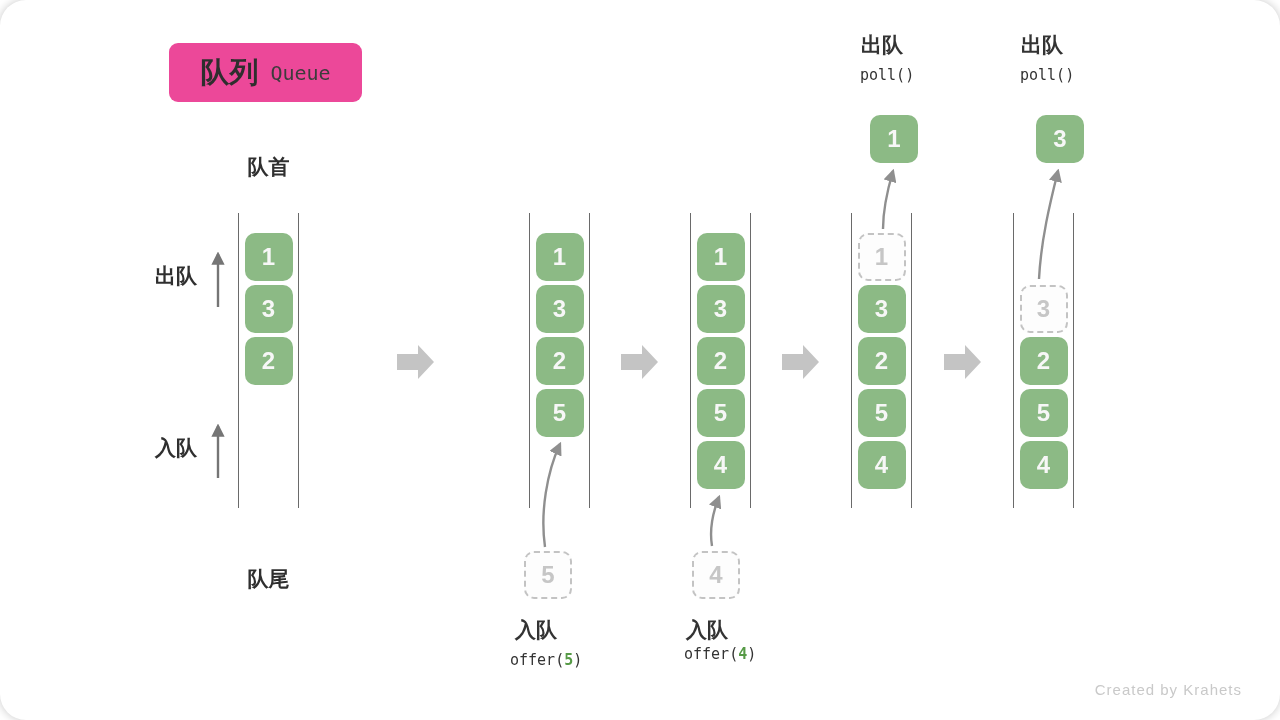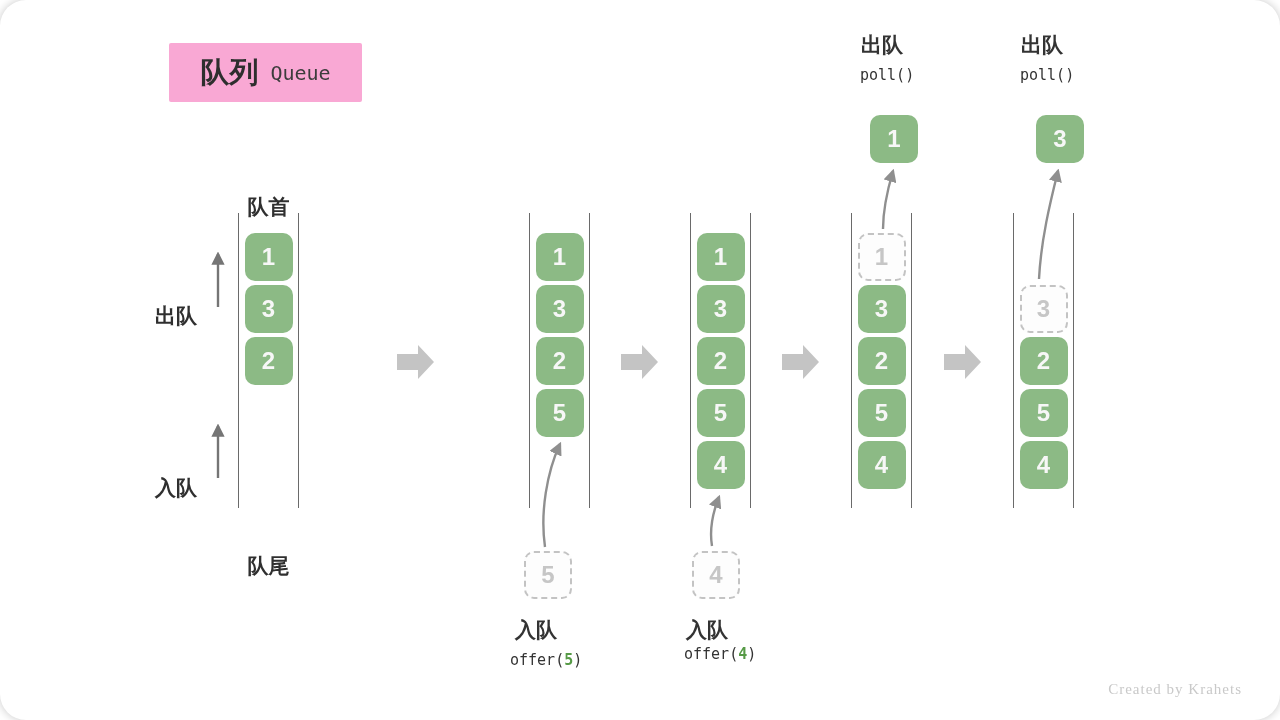--- a/index.html
+++ b/index.html
@@ -5,29 +5,29 @@
   html,body{margin:0;padding:0;background:#ffffff;}
   body{font-family:"Liberation Sans","DejaVu Sans",sans-serif;width:1280px;height:720px;position:relative;}
   .card{
     position:absolute;left:0;top:0;width:1280px;height:720px;
     background:#ffffff;border-radius:26px;
     box-shadow:0 0 10px rgba(0,0,0,0.22);
     overflow:hidden;
   }
   .title-box{
     position:absolute;left:169px;top:43px;width:193px;height:59px;
-    background:#f9a8d4;border-radius:2px;
+    background:#ec4899;border-radius:9px;
     display:flex;align-items:center;justify-content:center;gap:12px;
   }
   .title-zh{font-size:29px;font-weight:bold;color:#2e2e2e;}
   .title-en{font-family:"DejaVu Sans Mono",monospace;font-size:20px;color:#3c3c3c;}
 
-  .cjk-label{color:#2f2f2f;font-weight:bold;font-size:21px;margin-top:40px;}
+  .cjk-label{color:#2f2f2f;font-weight:bold;font-size:21px;}
   .front-label{position:absolute;left:238px;top:153px;width:61px;text-align:center;}
-  .rear-label{position:absolute;left:238px;top:512px;width:61px;text-align:center;}
+  .rear-label{position:absolute;left:238px;top:565px;width:61px;text-align:center;}
   .dequeue-label{position:absolute;left:155px;top:262px;}
   .enqueue-label{position:absolute;left:155px;top:434px;}
 
   .rail{
     position:absolute;top:213px;width:61px;height:295px;box-sizing:border-box;
     border-left:1px solid #6a6a6a;border-right:1px solid #6a6a6a;
     display:flex;flex-direction:column;align-items:center;padding-top:20px;
   }
   .rail-1{left:238px;} .rail-2{left:529px;} .rail-3{left:690px;} .rail-4{left:851px;} .rail-5{left:1013px;}
 
@@ -46,21 +46,21 @@
   .float-cell.ghost{border:2px dashed #c3c3c3;color:#c6c6c6;background:#fdfdfd;}
 
   .op-label{position:absolute;font-size:21px;color:#333333;font-weight:600;}
   .op-code{position:absolute;font-family:"DejaVu Sans Mono",monospace;font-size:15px;color:#333333;}
   .op-code .arg{color:#569a46;font-weight:bold;}
 
   .block-arrow{position:absolute;width:38px;height:36px;}
 
   .overlay{position:absolute;left:0;top:0;width:1280px;height:720px;pointer-events:none;}
 
-  .credit{position:absolute;right:38px;bottom:22px;font-family:Liberation Serif, serif;
+  .credit{position:absolute;right:38px;bottom:22px;font-family:Liberation Sans, sans-serif;
     font-size:15px;color:#c9c9c9;letter-spacing:1px;margin-left:12px;}
 </style>
 </head>
 <body>
 
 <div class="card">
 
   <div class="title-box">
     <span class="title-zh">队列</span>
     <span class="title-en">Queue</span>

